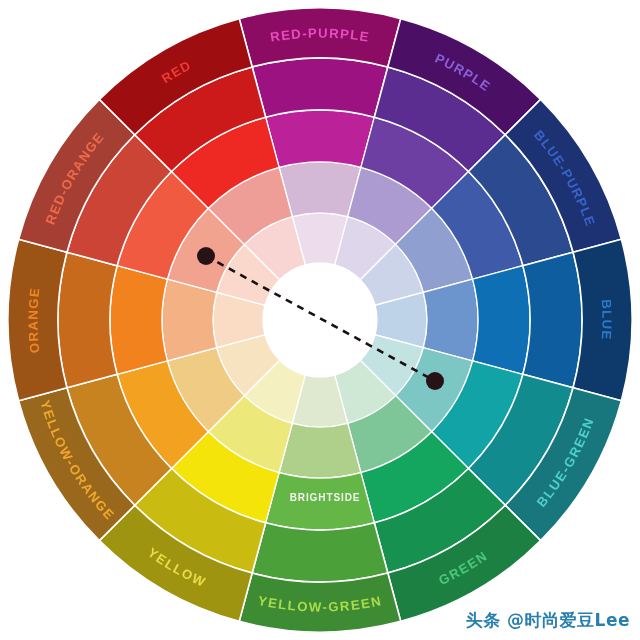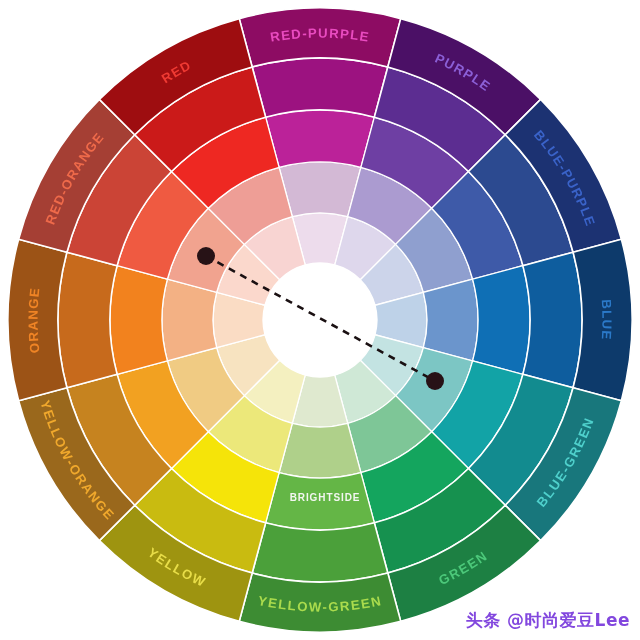--- a/index.html
+++ b/index.html
@@ -61,21 +61,21 @@
   .dot {
     fill: #271216;
   }
   #watermark {
     position: absolute;
     right: 10px;
     bottom: 8px;
     font-family: "DejaVu Sans", sans-serif;
     font-size: 17px;
     font-weight: bold;
-    color: #6d28d9;
+    color: #0369a1;
     letter-spacing: 0.5px;
     white-space: nowrap;
     opacity: 0.85;
   }
 </style>
 </head>
 <body>
 
 <div id="stage">
 

